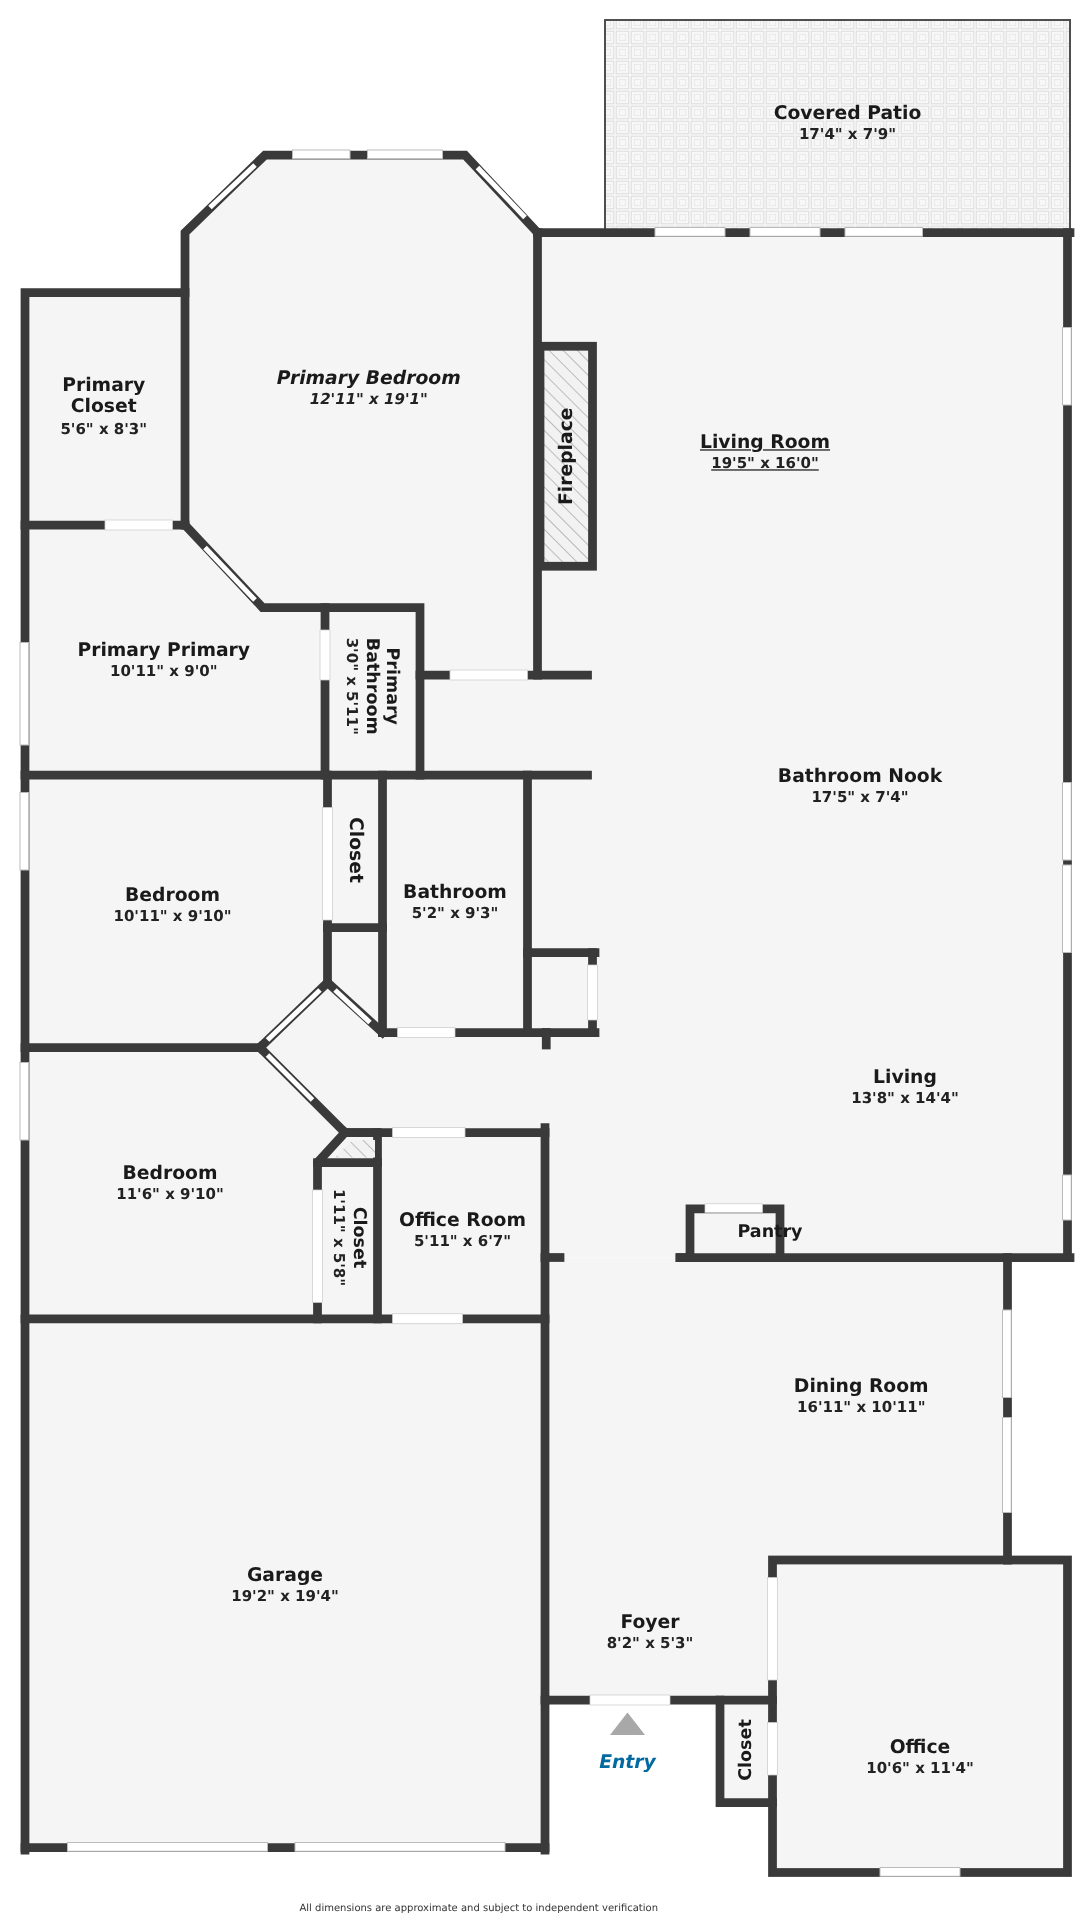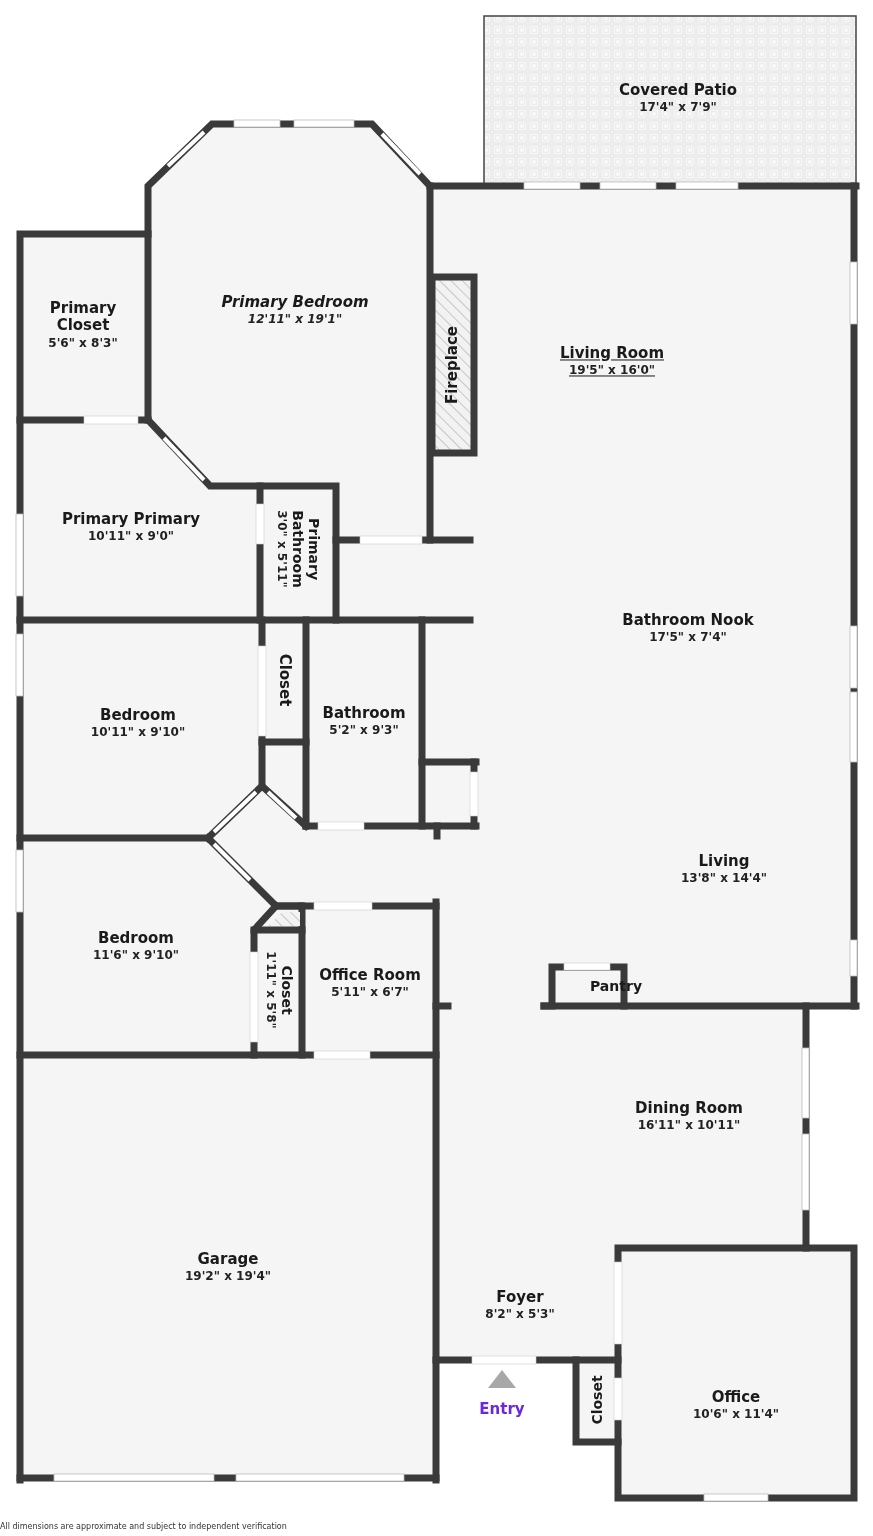--- a/index.html
+++ b/index.html
@@ -4,22 +4,22 @@
   <style>
     html, body { margin: 0; padding: 0; background: #ffffff; }
     body { width: 873px; height: 1536px; position: relative; overflow: hidden; font-family: "DejaVu Sans", sans-serif; }
     #plan { position: absolute; left: 0; top: 0; width: 873px; height: 1536px; }
     .label { position: absolute; text-align: center; color: #1a1a1a; transform: translate(-50%, -50%); white-space: nowrap; line-height: 1.15; }
     .label .name { font-weight: bold; font-size: 15px; display: block; }
     .label .dim { font-weight: bold; font-size: 12px; display: block; margin-top: 2px; color: #222; }
     .label.vert { transform: translate(-50%, -50%) rotate(90deg); }
     .label.vert-ccw { transform: translate(-50%, -50%) rotate(-90deg); }
     .label.small .name { font-size: 14px; }
-    .footer { position: absolute; left: 0; width: 766px; top: 1522px; text-align: left; font-size: 8px; color: #333; }
-    .entry-label { position: absolute; font-weight: bold; font-size: 15px; color: #6d28d9; transform: translate(-50%, -50%); }
+    .footer { position: absolute; left: 0; width: 766px; top: 1522px; text-align: center; font-size: 8px; color: #333; }
+    .entry-label { position: absolute; font-weight: bold; font-size: 15px; color: #0369a1; transform: translate(-50%, -50%); font-style: italic; }
   </style>
 </head>
 <body>
 
 <svg id="plan" viewBox="0 0 873 1536" xmlns="http://www.w3.org/2000/svg">
   <defs>
     <pattern id="tiles" width="12" height="12" patternUnits="userSpaceOnUse">
       <rect width="12" height="12" fill="#f7f7f7"></rect>
       <rect x="1" y="1" width="10" height="10" fill="none" stroke="#dedede" stroke-width="0.8"></rect>
       <rect x="3.5" y="3.5" width="5" height="5" fill="none" stroke="#e6e6e6" stroke-width="0.6"></rect>

